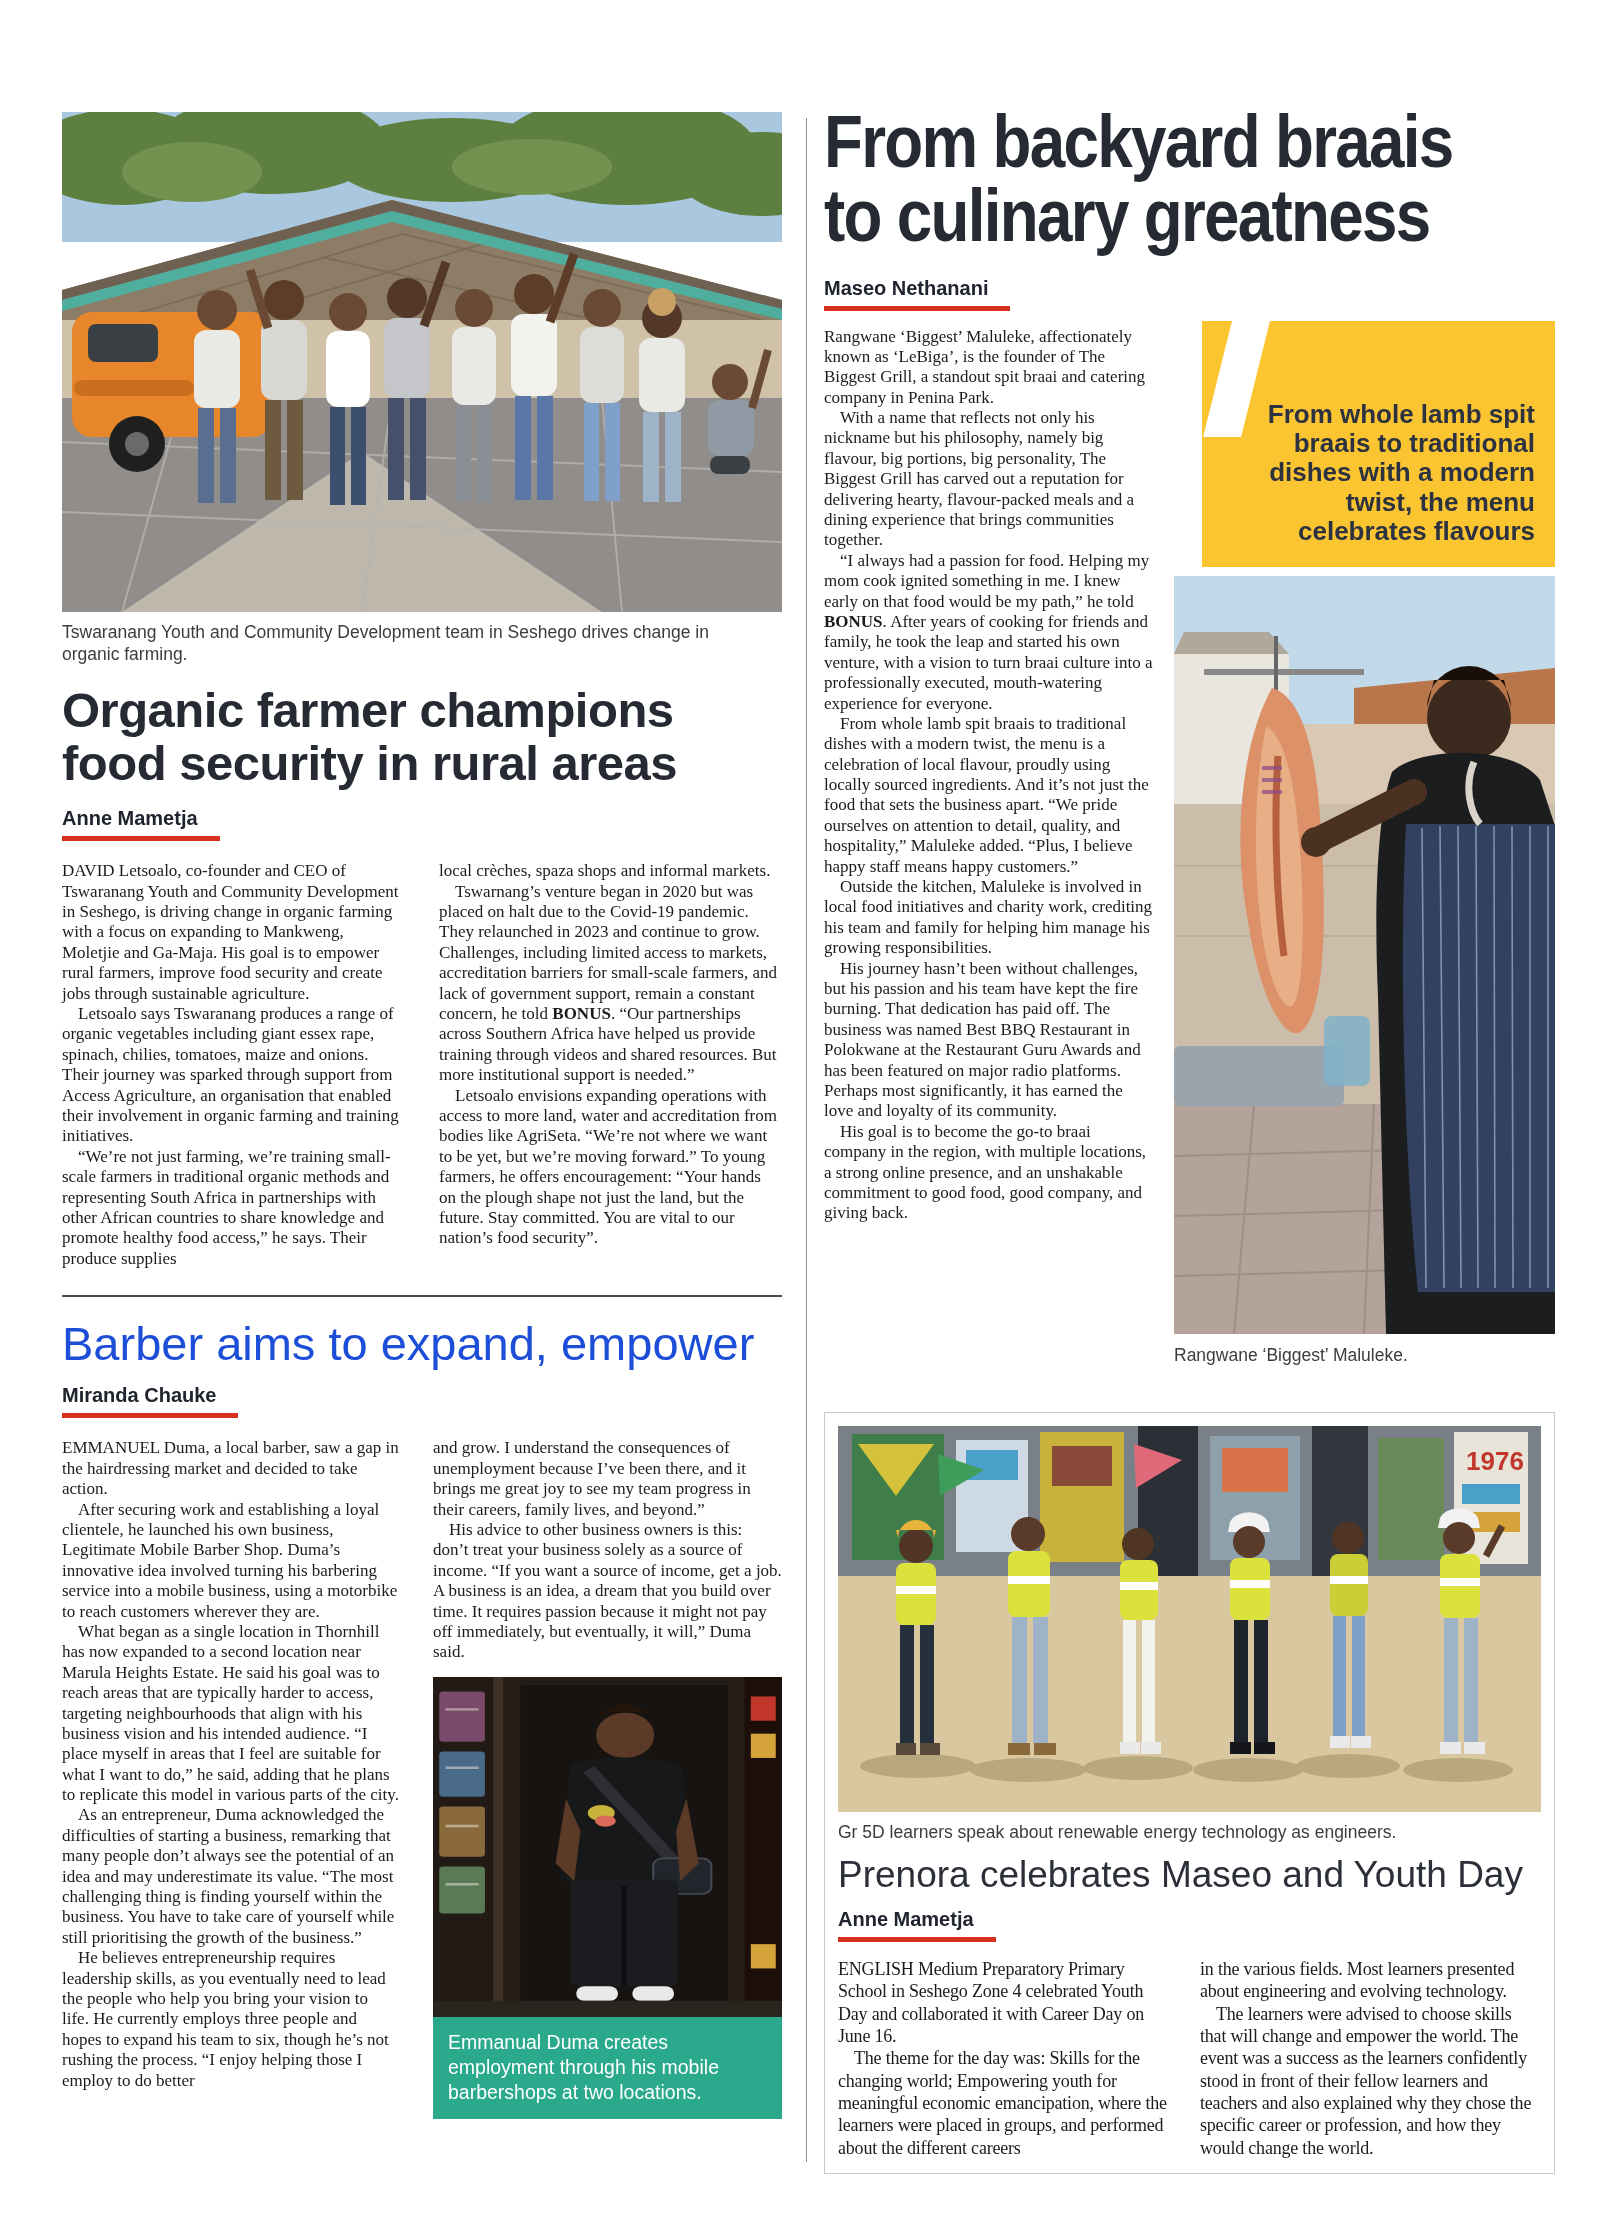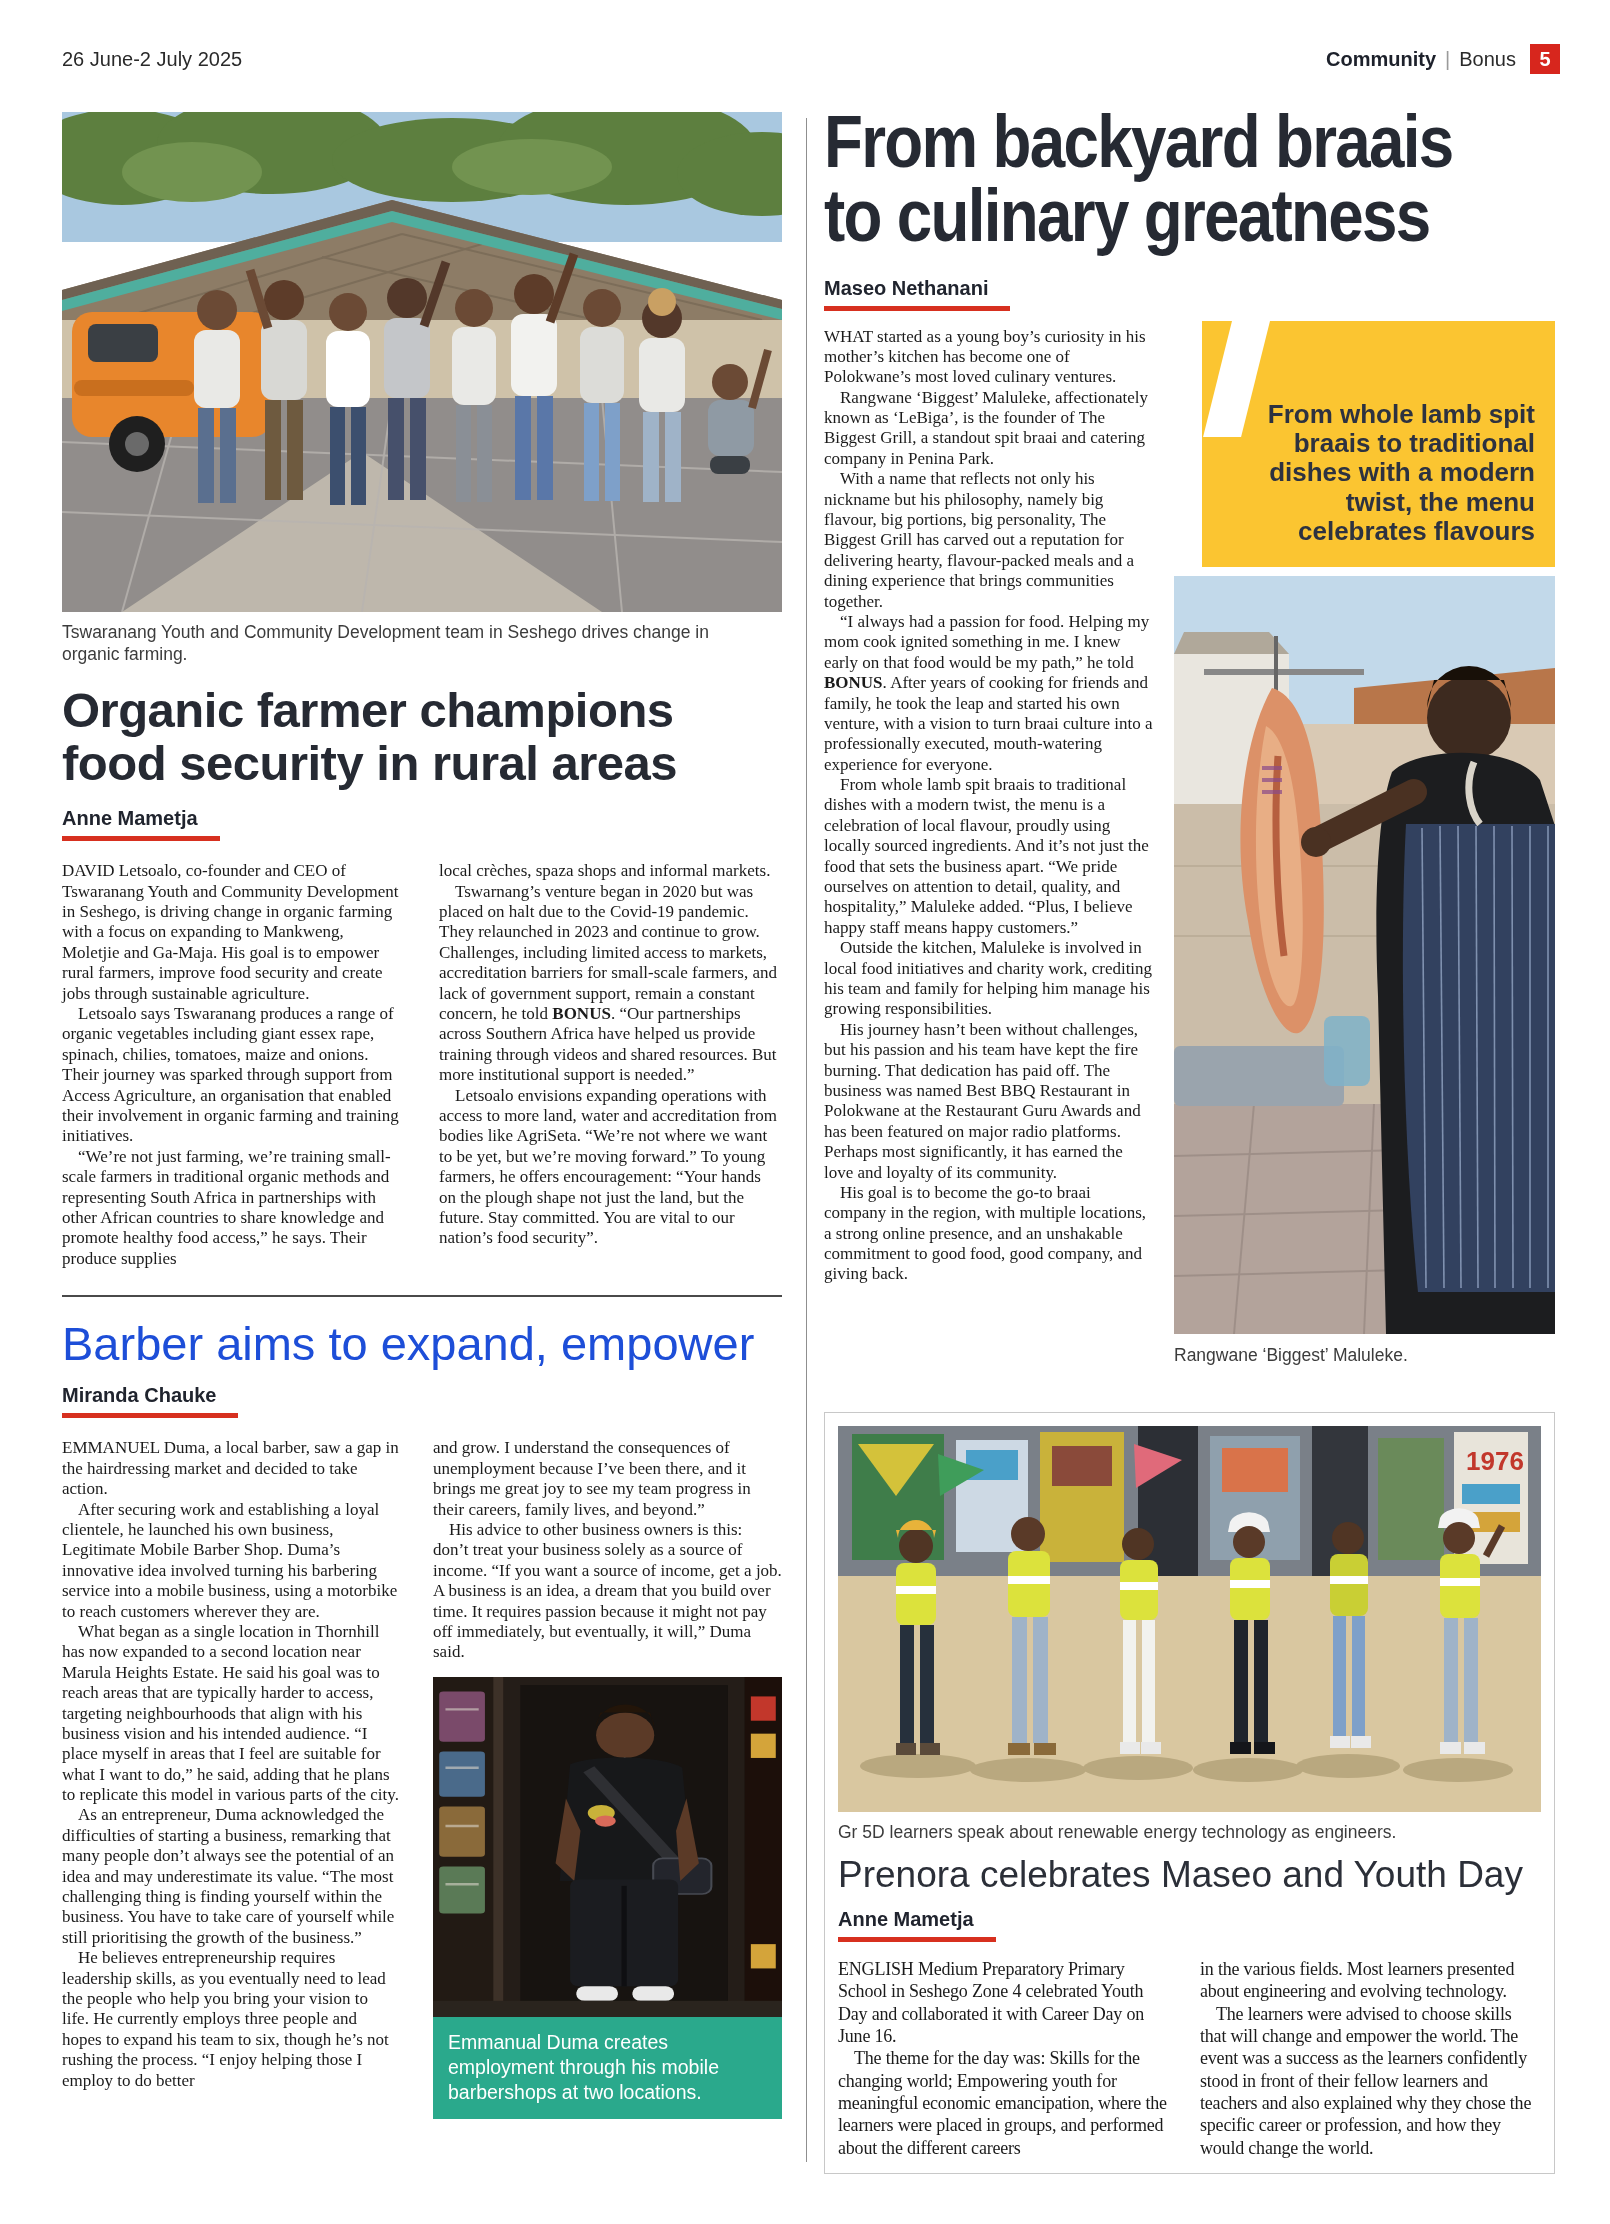--- a/index.html
+++ b/index.html
@@ -69,29 +69,20 @@
   .youth-box .byline-row{margin-top:13px;}
   .youth-box .cols{margin-top:16px;gap:24px;}
   .youth-box .col{width:338px;}
   .youth-box .serif p{font-size:18px;line-height:1.24;letter-spacing:-0.2px;}
 </style>
 </head>
 <body>
 
 <div id="page">
 
-  <div class="header">
-    <span class="hdr-date">26 June-2 July 2025</span>
-    <span class="hdr-right">
-      <span class="hdr-section">Community</span>
-      <span class="hdr-sep">|</span>
-      <span class="hdr-edition">Bonus</span>
-      <span class="page-badge">5</span>
-    </span>
-  </div>
 
   <div class="left-block">
 
     <svg class="lead-photo" viewBox="0 0 720 500" preserveAspectRatio="none">
       <rect width="720" height="130" fill="#a9c8e0"></rect>
       <g fill="#5d7f3f">
         <ellipse cx="60" cy="45" rx="95" ry="48"></ellipse>
           <ellipse cx="210" cy="32" rx="115" ry="50"></ellipse>
         <ellipse cx="390" cy="48" rx="120" ry="42"></ellipse>
           <ellipse cx="565" cy="38" rx="130" ry="55"></ellipse>
@@ -276,21 +267,20 @@
 
     <div class="h-braai">
       <div>From backyard braais</div>
       <div>to culinary greatness</div>
     </div>
 
     <div class="byline-row"><span class="byline">Maseo Nethanani</span></div>
 
     <div class="braai-body">
       <div class="braai-text serif">
-        <p>WHAT started as a young boy’s curiosity in his mother’s kitchen has become one of Polokwane’s most loved culinary ventures.</p>
         <p>Rangwane ‘Biggest’ Maluleke, affectionately known as ‘LeBiga’, is the founder of The Biggest Grill, a standout spit braai and catering company in Penina Park.</p>
         <p>With a name that reflects not only his nickname but his philosophy, namely big flavour, big portions, big personality, The Biggest Grill has carved out a reputation for delivering hearty, flavour-packed meals and a dining experience that brings communities together.</p>
         <p><span>“I always had a passion for food. Helping my mom cook ignited something in me. I knew early on that food would be my path,” he told </span><span class="b">BONUS</span><span>. After years of cooking for friends and family, he took the leap and started his own venture, with a vision to turn braai culture into a professionally executed, mouth-watering experience for everyone.</span></p>
         <p>From whole lamb spit braais to traditional dishes with a modern twist, the menu is a celebration of local flavour, proudly using locally sourced ingredients. And it’s not just the food that sets the business apart. “We pride ourselves on attention to detail, quality, and hospitality,” Maluleke added. “Plus, I believe happy staff means happy customers.”</p>
         <p>Outside the kitchen, Maluleke is involved in local food initiatives and charity work, crediting his team and family for helping him manage his growing responsibilities.</p>
         <p>His journey hasn’t been without challenges, but his passion and his team have kept the fire burning. That dedication has paid off. The business was named Best BBQ Restaurant in Polokwane at the Restaurant Guru Awards and has been featured on major radio platforms. Perhaps most significantly, it has earned the love and loyalty of its community.</p>
         <p>His goal is to become the go-to braai company in the region, with multiple locations, a strong online presence, and an unshakable commitment to good food, good company, and giving back.</p>
       </div>
 
       <div class="rail">

